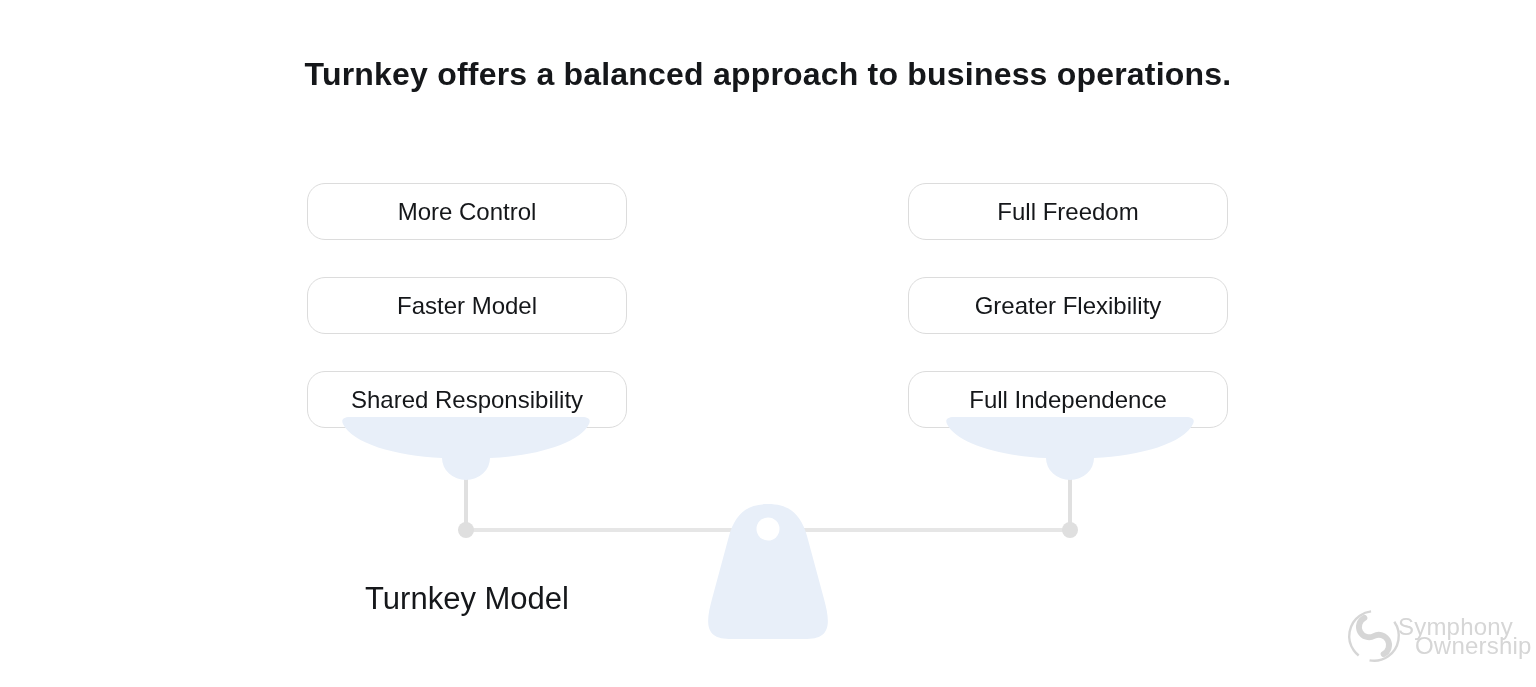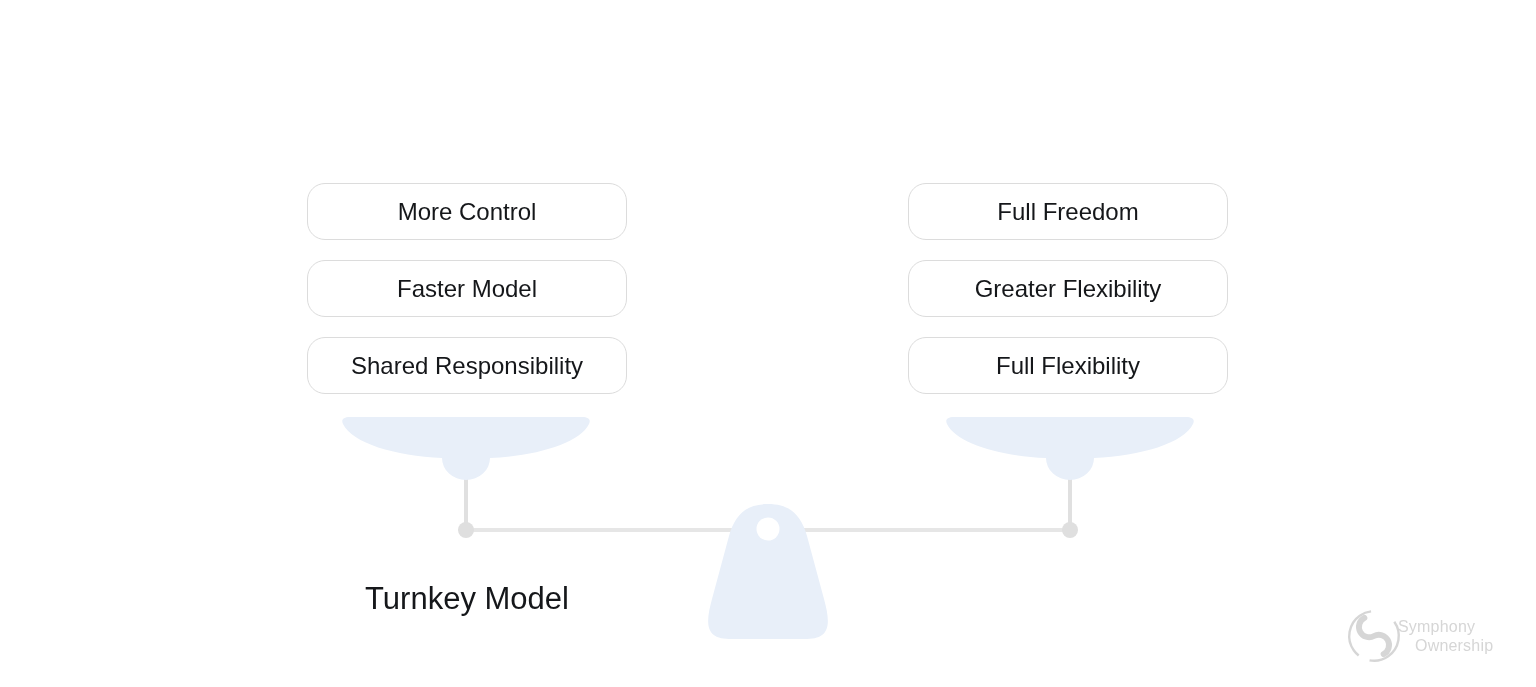--- a/index.html
+++ b/index.html
@@ -23,21 +23,21 @@
     letter-spacing: 0.2px;
     color: #15171a;
     margin: 0;
   }
   .pill-col {
     position: absolute;
     top: 183px;
     width: 320px;
     display: flex;
     flex-direction: column;
-    gap: 20px;
+    gap: 37px;
   }
   .pill-col.left  { left: 307px; }
   .pill-col.right { left: 908px; }
   .pill {
     box-sizing: border-box;
     height: 57px;
     background: #ffffff;
     border: 1px solid #dcdcdc;
     border-radius: 18px;
     display: flex;
@@ -66,45 +66,46 @@
   .branding {
     position: absolute;
     left: 1346px;
     top: 608px;
     display: flex;
     align-items: center;
     color: #d6d6d6;
   }
   .brand-mark { width: 56px; height: 56px; flex: 0 0 auto; }
   .brand-text {
-    font-size: 16px;
+    font-size: 24px;
     line-height: 19px;
     letter-spacing: 0.2px;
     margin-left: -4px;
     color: #d6d6d6;
     white-space: nowrap;
   }
   .brand-line2 { padding-left: 17px; }
 </style>
 </head>
 <body>
 
 <div class="canvas">
 
+  <h1 class="title">Turnkey offers a balanced approach to business operations.</h1>
 
   <div class="pill-col left">
     <div class="pill">More Control</div>
     <div class="pill">Faster Model</div>
     <div class="pill">Shared Responsibility</div>
   </div>
 
   <div class="pill-col right">
     <div class="pill">Full Freedom</div>
     <div class="pill">Greater Flexibility</div>
-    <div class="pill">Full Flexibility</div>
+    <div class="pill">Full Independence</div>
   </div>
 
   <svg class="scale-svg" viewBox="0 0 1536 687" aria-hidden="true">
 
     <line x1="466" y1="460" x2="466" y2="530" stroke="#e0e0e0" stroke-width="4"></line>
     <line x1="1070" y1="460" x2="1070" y2="530" stroke="#e0e0e0" stroke-width="4"></line>
 
     <line x1="466" y1="530" x2="1070" y2="530" stroke="#e6e6e6" stroke-width="4"></line>
 
     <circle cx="466" cy="530" r="8" fill="#dfdfdf"></circle>

